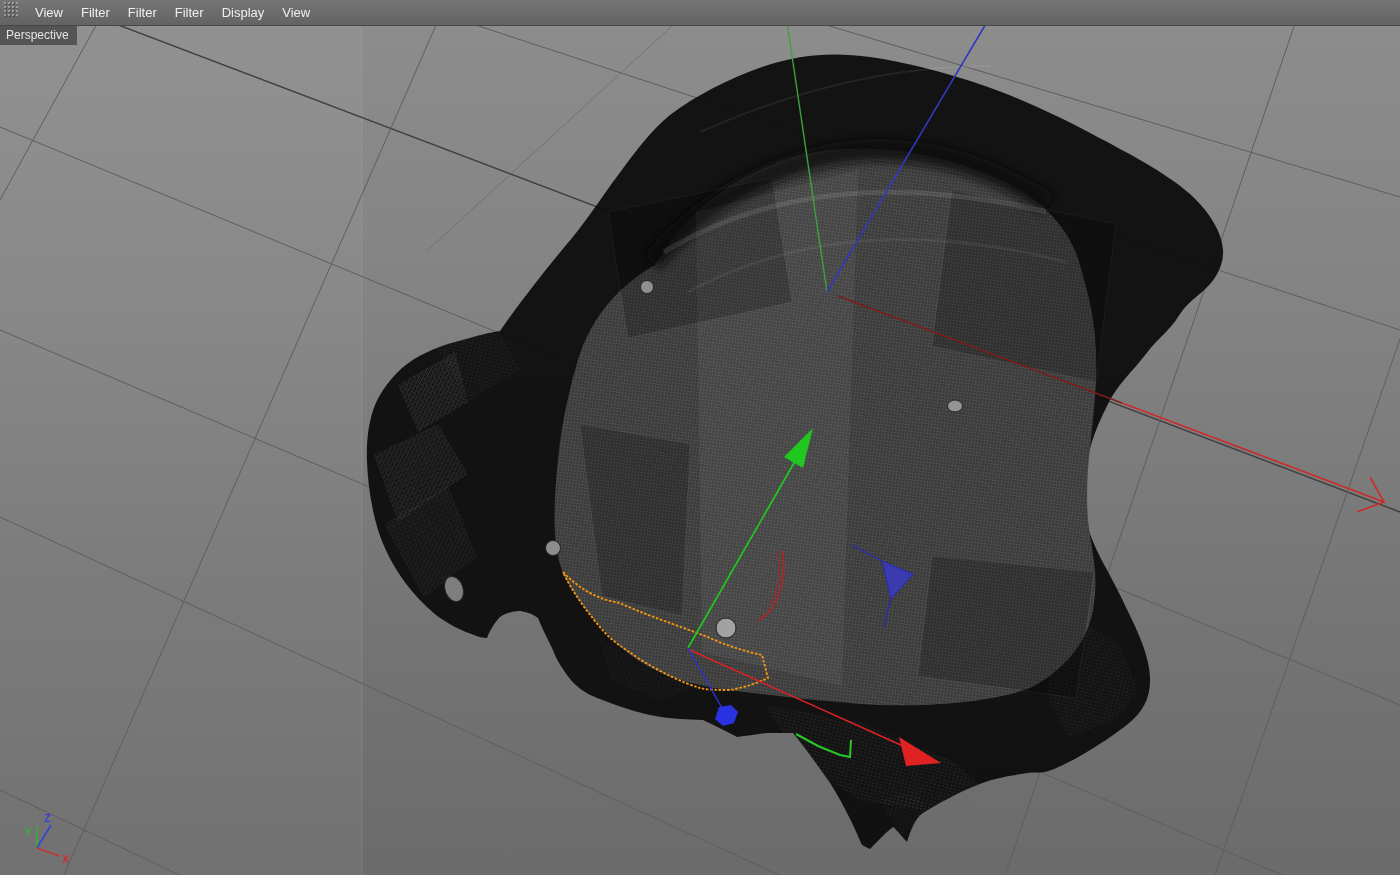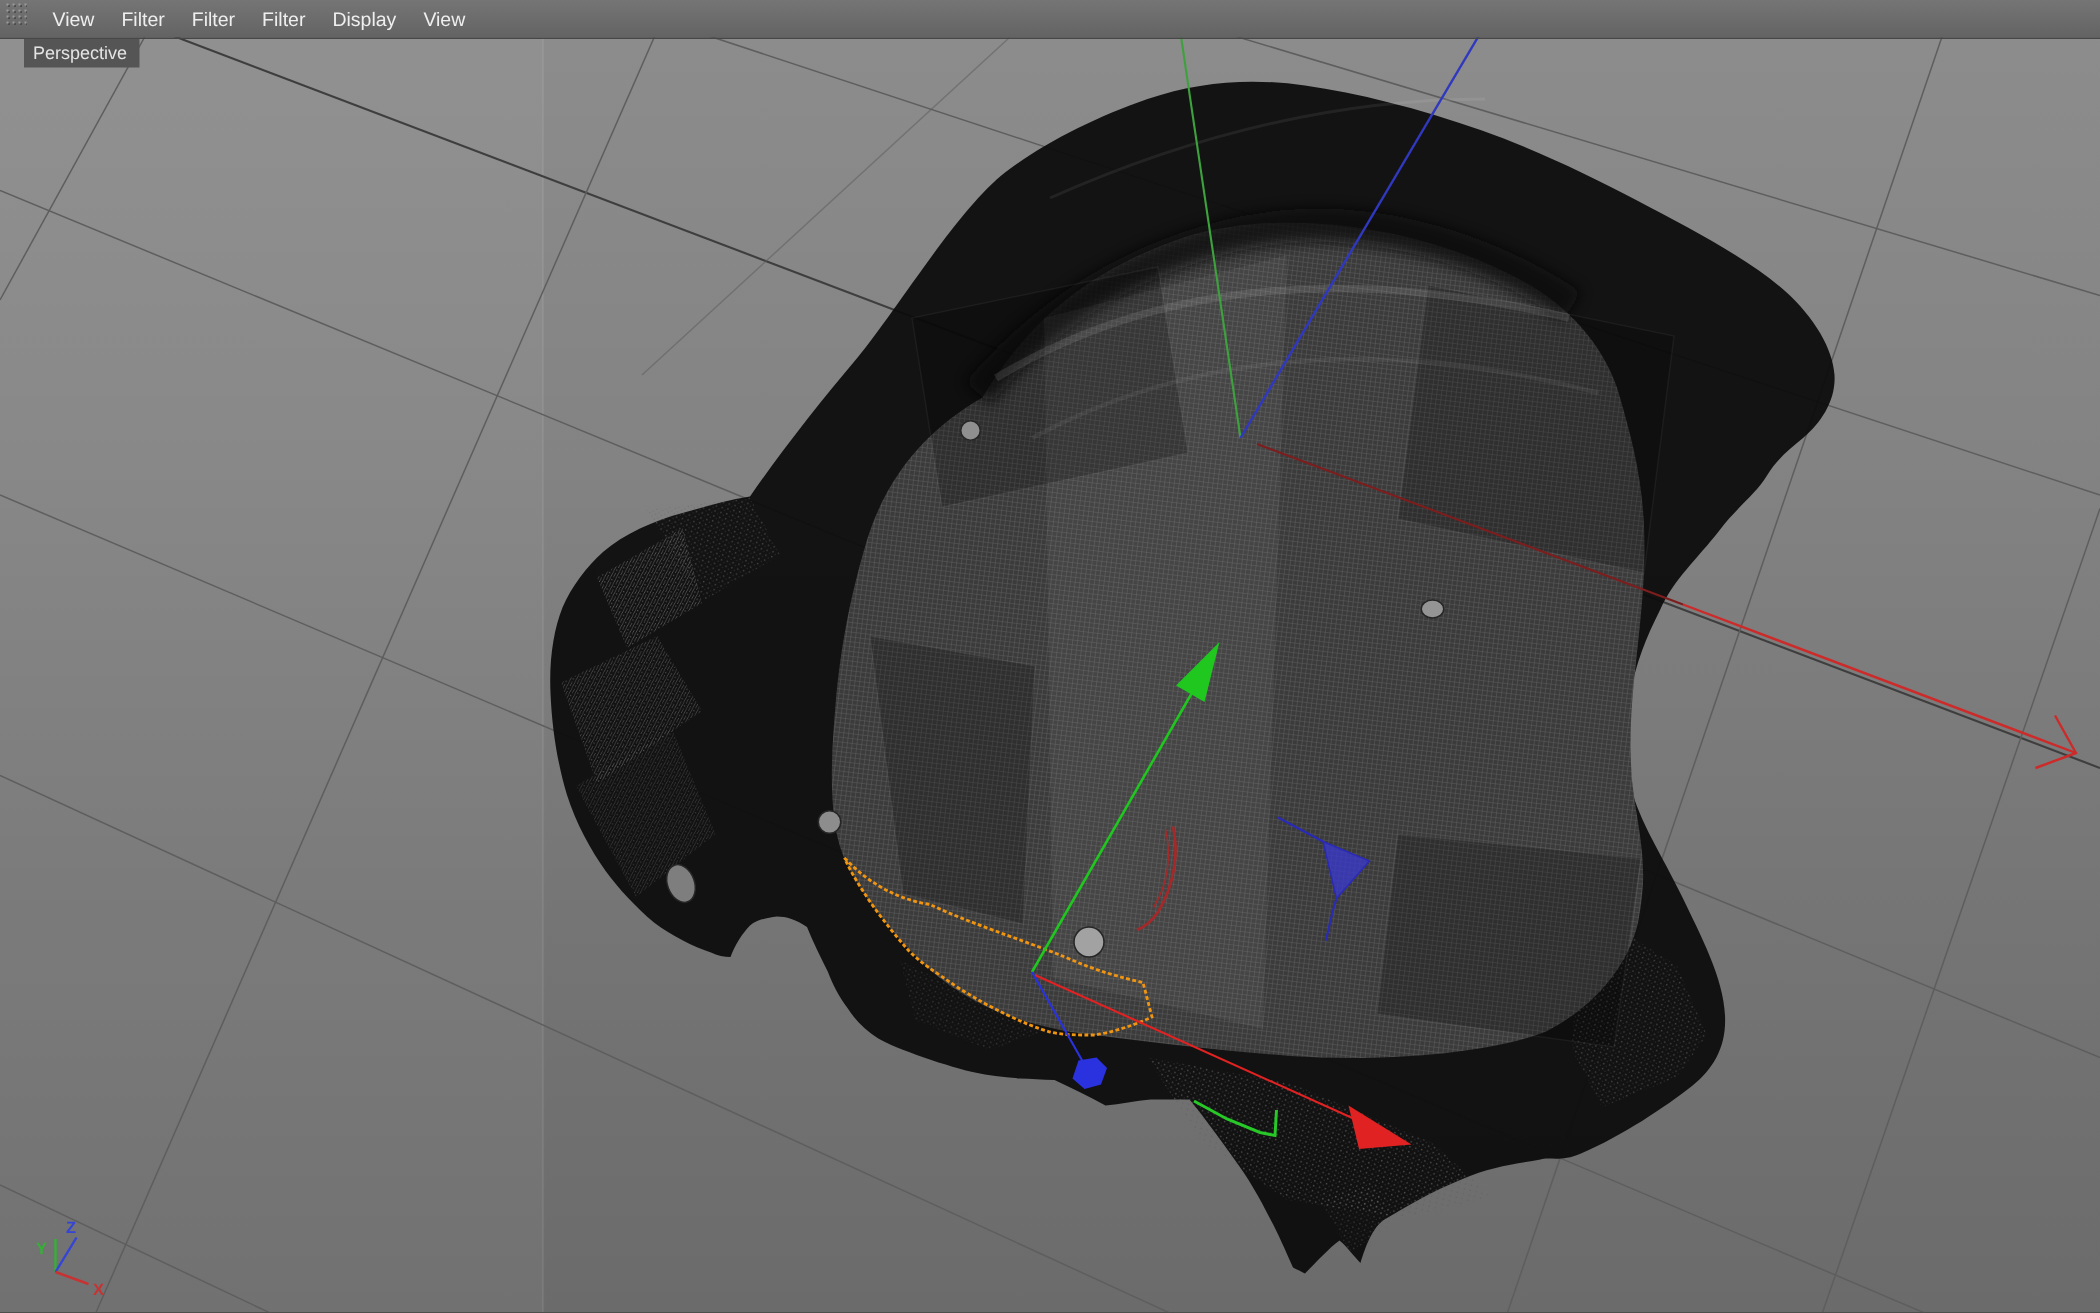--- a/index.html
+++ b/index.html
@@ -21,21 +21,21 @@
     background-image:
       radial-gradient(circle,#a0a0a0 32%,transparent 36%),
       radial-gradient(circle,#4a4a4a 32%,transparent 36%);
     background-size:4px 4px;background-position:0 0,1px 1px;
   }
   .mi{
     color:#efefef;font-size:13px;line-height:25px;
     padding:0 9px;cursor:default;white-space:nowrap;
   }
   .cam-badge{
-    position:absolute;left:16px;top:26px;z-index:5;
+    position:absolute;left:0;top:26px;z-index:5;
     background:#555555;color:#e4e4e4;
     font-size:12px;padding:2px 8px 3px 6px;
   }
   text{font-family:"Liberation Sans",sans-serif;}
 </style>
 </head>
 <body>
 
 <div class="stage">
 

